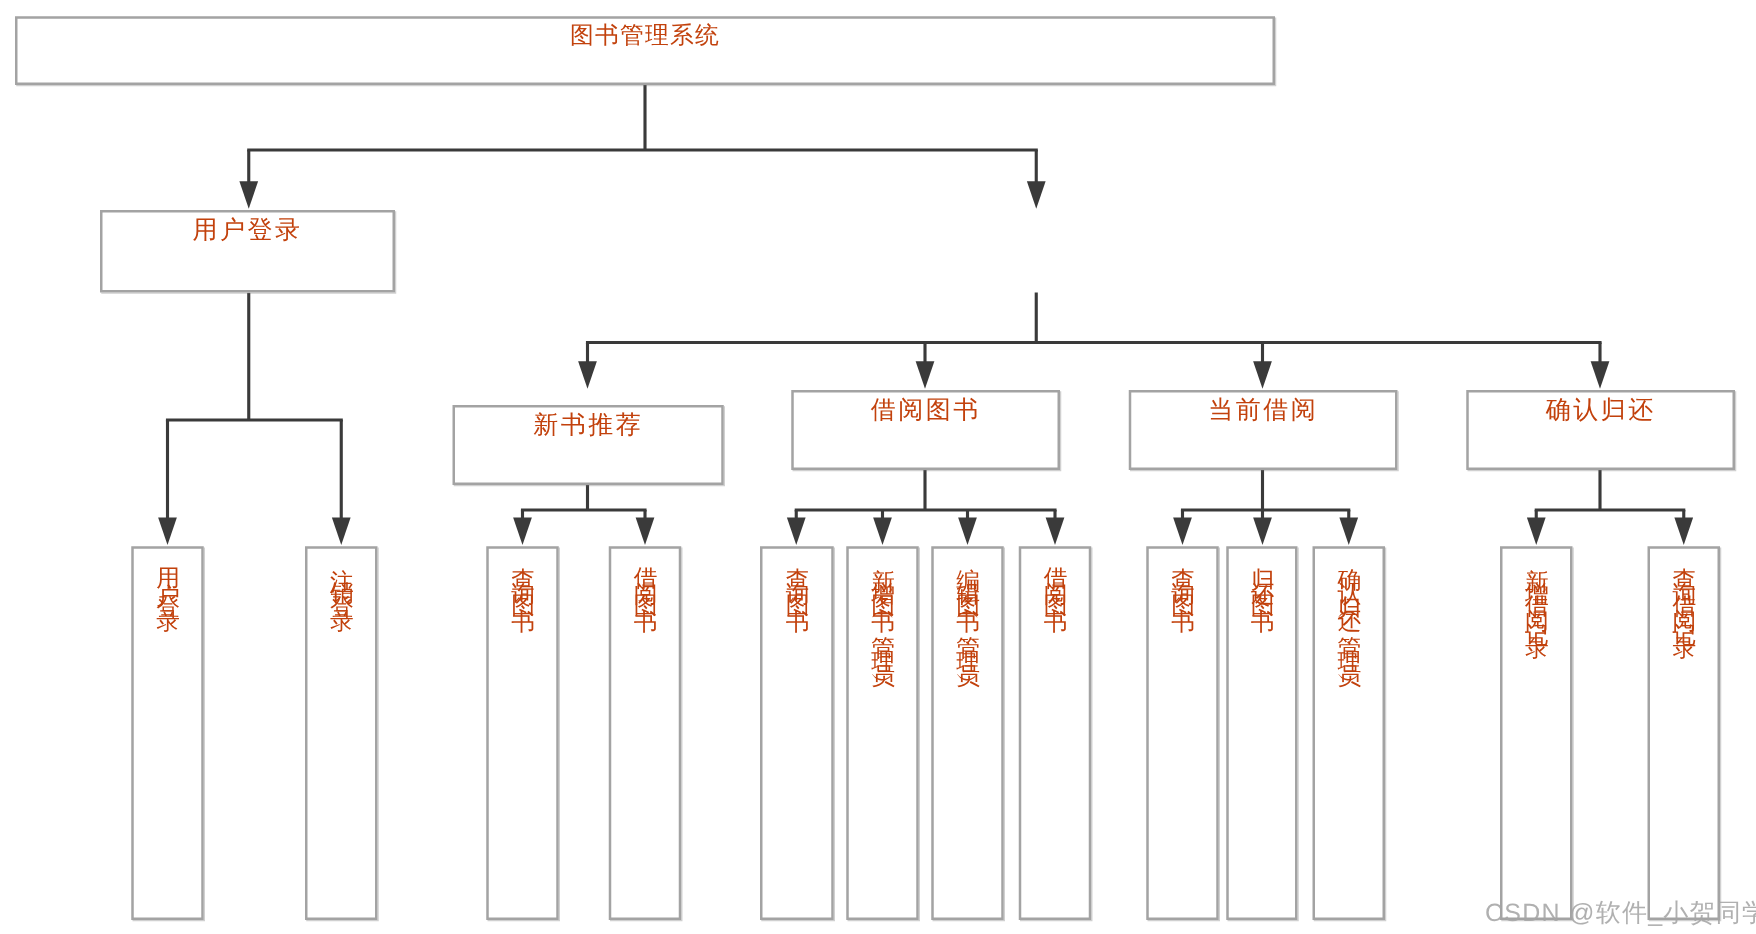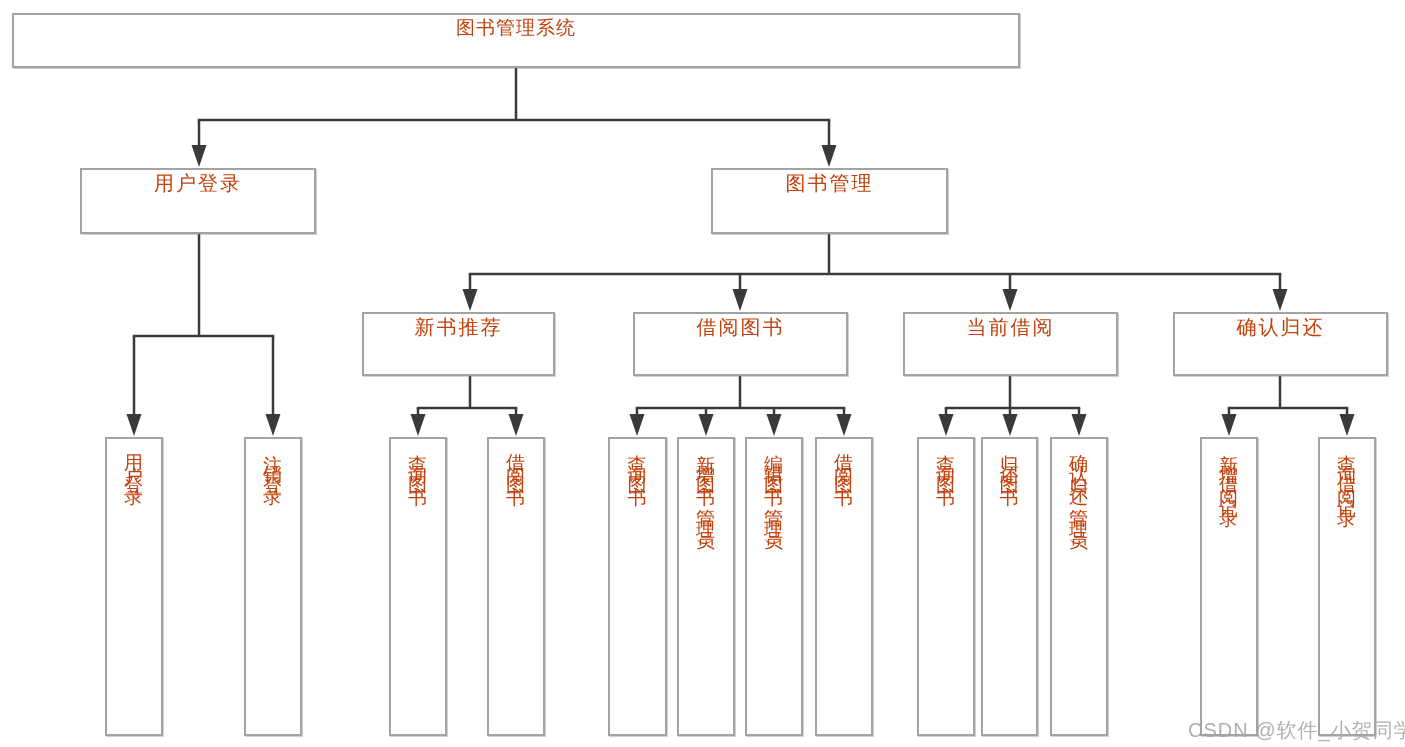--- a/index.html
+++ b/index.html
@@ -134,25 +134,22 @@
     </g>
   </svg>
 
   <div class="node root" style="left:12px; top:13px; width:1008px; height:55px;">
     <span>图书管理系统</span>
   </div>
 
   <div class="node h" style="left:80px; top:168px; width:236px; height:66px;">
     <span>用户登录</span>
   </div>
-  <div class="node h" style="left:711px; top:168px; width:237px; height:66px;">
-    <span>图书管理</span>
-  </div>
-
-  <div class="node h" style="left:362px; top:312px; width:193px; height:64px;">
+
+  <div class="node h" style="left:362px; top:324px; width:217px; height:64px;">
     <span>新书推荐</span>
   </div>
   <div class="node h" style="left:633px; top:312px; width:215px; height:64px;">
     <span>借阅图书</span>
   </div>
   <div class="node h" style="left:903px; top:312px; width:215px; height:64px;">
     <span>当前借阅</span>
   </div>
   <div class="node h" style="left:1173px; top:312px; width:215px; height:64px;">
     <span>确认归还</span>

